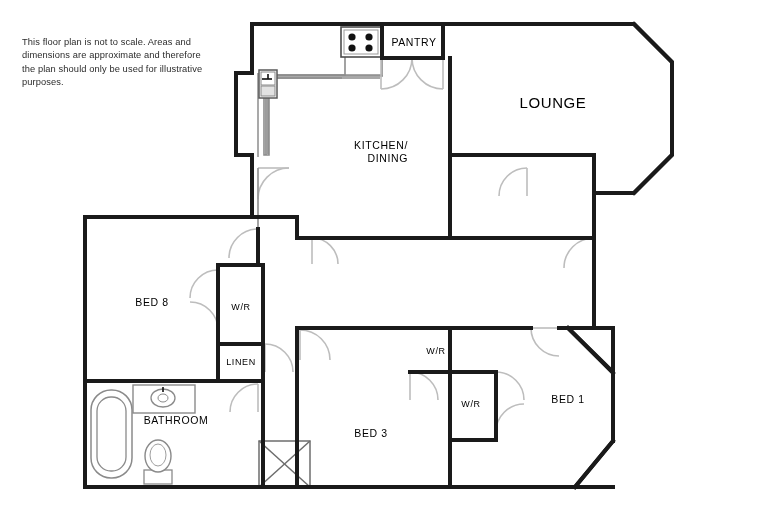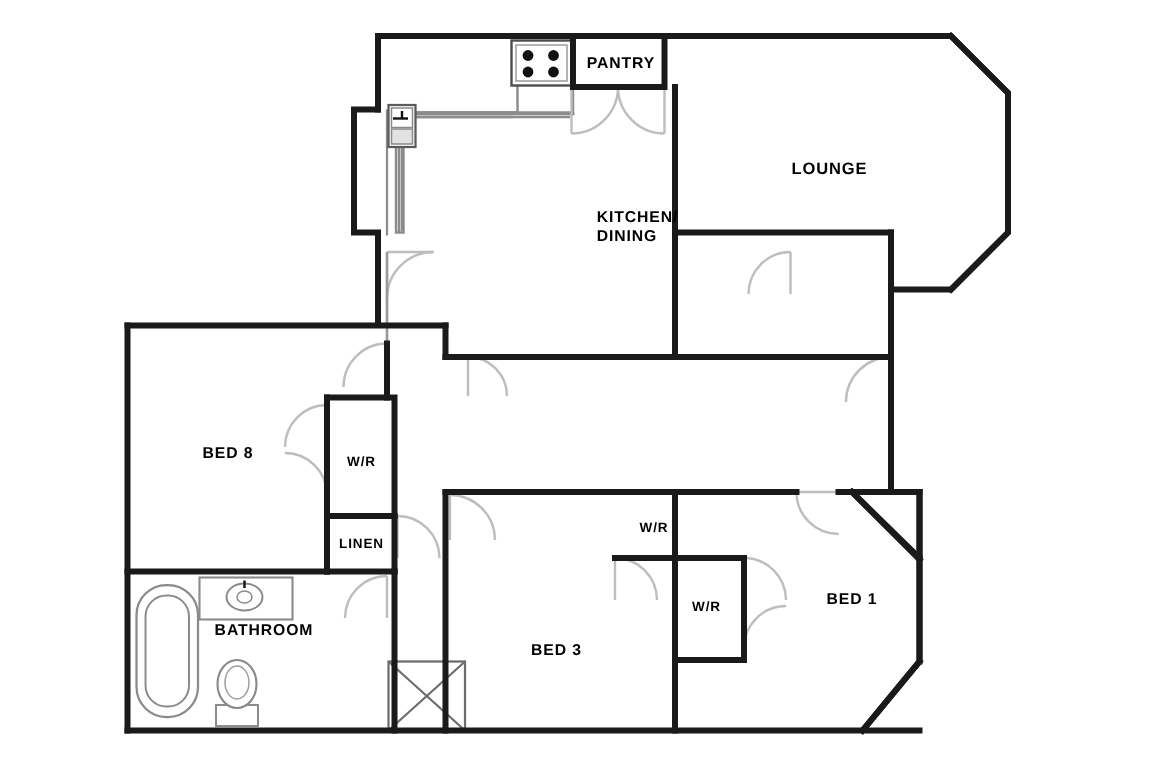--- a/index.html
+++ b/index.html
@@ -12,34 +12,35 @@
   #floorplan-svg{position:absolute;left:0;top:0;}
   .disclaimer{
     position:absolute;left:22px;top:36px;width:182px;
     font-size:9.3px;line-height:1.45;color:#2b2b2b;
     font-family:"Liberation Sans", sans-serif;
     letter-spacing:0.1px;
   }
   .room-label{
     position:absolute;
     font-family:"Liberation Sans", sans-serif;
-    font-weight:bold;
+    font-weight:normal;
     color:#000;
-    text-align:left;
+    text-align:right;
     white-space:pre-line;
     line-height:1.25;
     transform:translate(-50%,-50%);
     letter-spacing:0.6px;
   }
 </style>
 </head>
 <body>
 
 <div id="plan-root">
 
+  <div class="disclaimer">This floor plan is not to scale. Areas and dimensions are approximate and therefore the plan should only be used for illustrative purposes.</div>
 
   <svg id="floorplan-svg" width="768" height="512" viewBox="0 0 768 512">
 
     <g fill="none" stroke="#8c8c8c" stroke-width="1.6">
 
       <path d="M264,75 L264,155 L269,155 L269,75 Z"></path>
       <path d="M266,75 L345,75 L345,42 "></path>
       <path d="M266,78 L342,78"></path>
       <path d="M382,42 L382,75 L266,75"></path>
     </g>
@@ -246,23 +247,23 @@
     </g>
 
     <g fill="none" stroke="#1a1a1a" stroke-width="4" stroke-linecap="square">
       <path d="M634,24 L672,62 L672,155 L634,193"></path>
     </g>
 
   </svg>
 
   <div class="room-label" style="left:414px;top:43px;font-size:10.5px;">PANTRY</div>
 
-  <div class="room-label" style="left:553px;top:114px;font-size:11px;">LOUNGE</div>
-
-  <div class="room-label" style="left:381px;top:152px;font-size:10.5px;margin-left:44px;">KITCHEN/
+  <div class="room-label" style="left:553px;top:103px;font-size:15px;">LOUNGE</div>
+
+  <div class="room-label" style="left:381px;top:152px;font-size:10.5px;">KITCHEN/
 DINING</div>
 
   <div class="room-label" style="left:152px;top:303px;font-size:10.5px;">BED 8</div>
 
   <div class="room-label" style="left:241px;top:308px;font-size:9px;">W/R</div>
 
   <div class="room-label" style="left:241px;top:363px;font-size:9px;">LINEN</div>
 
   <div class="room-label" style="left:176px;top:421px;font-size:10.5px;">BATHROOM</div>
 

